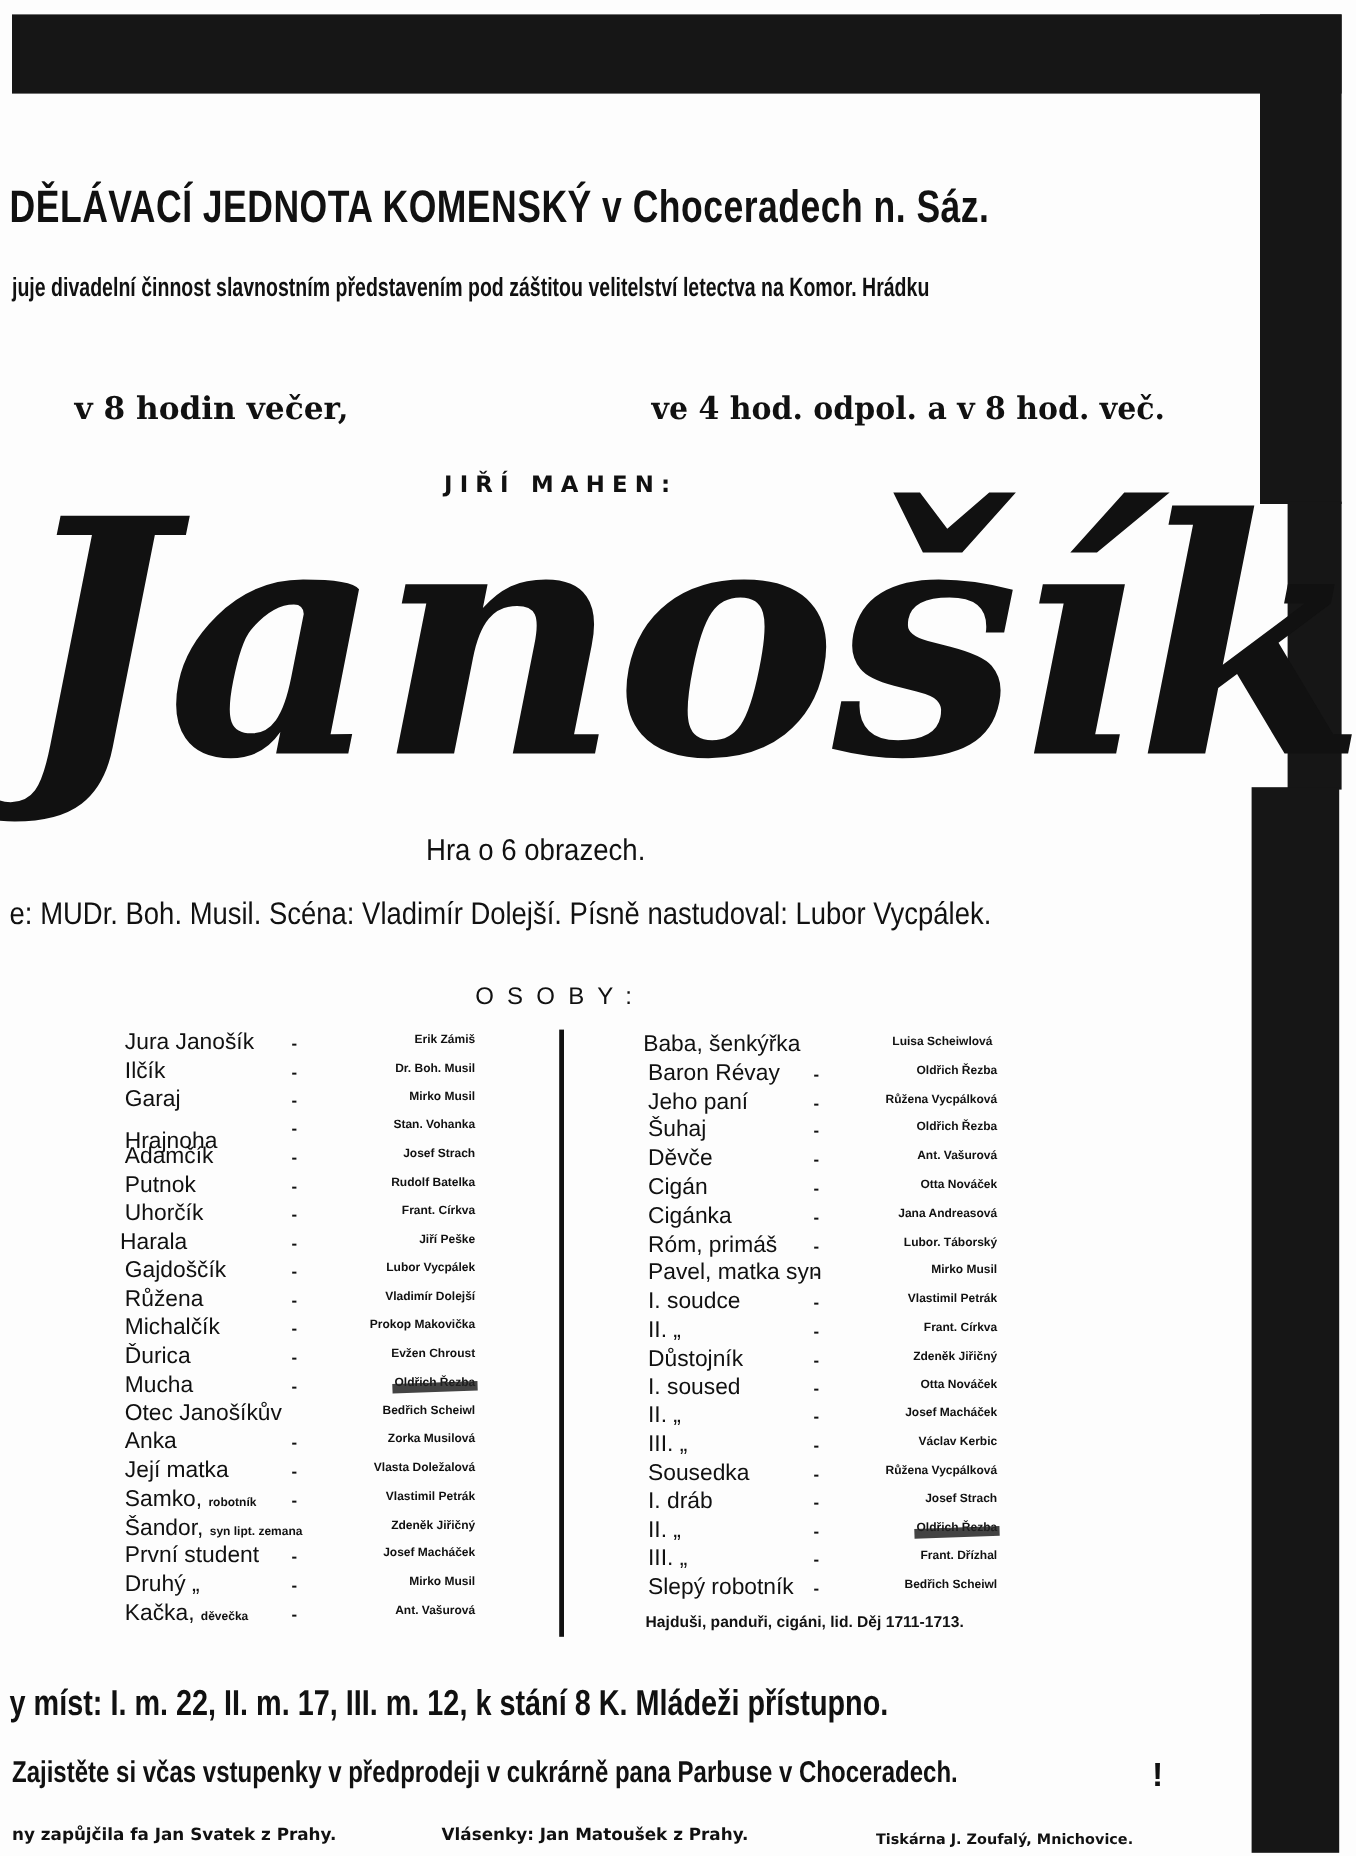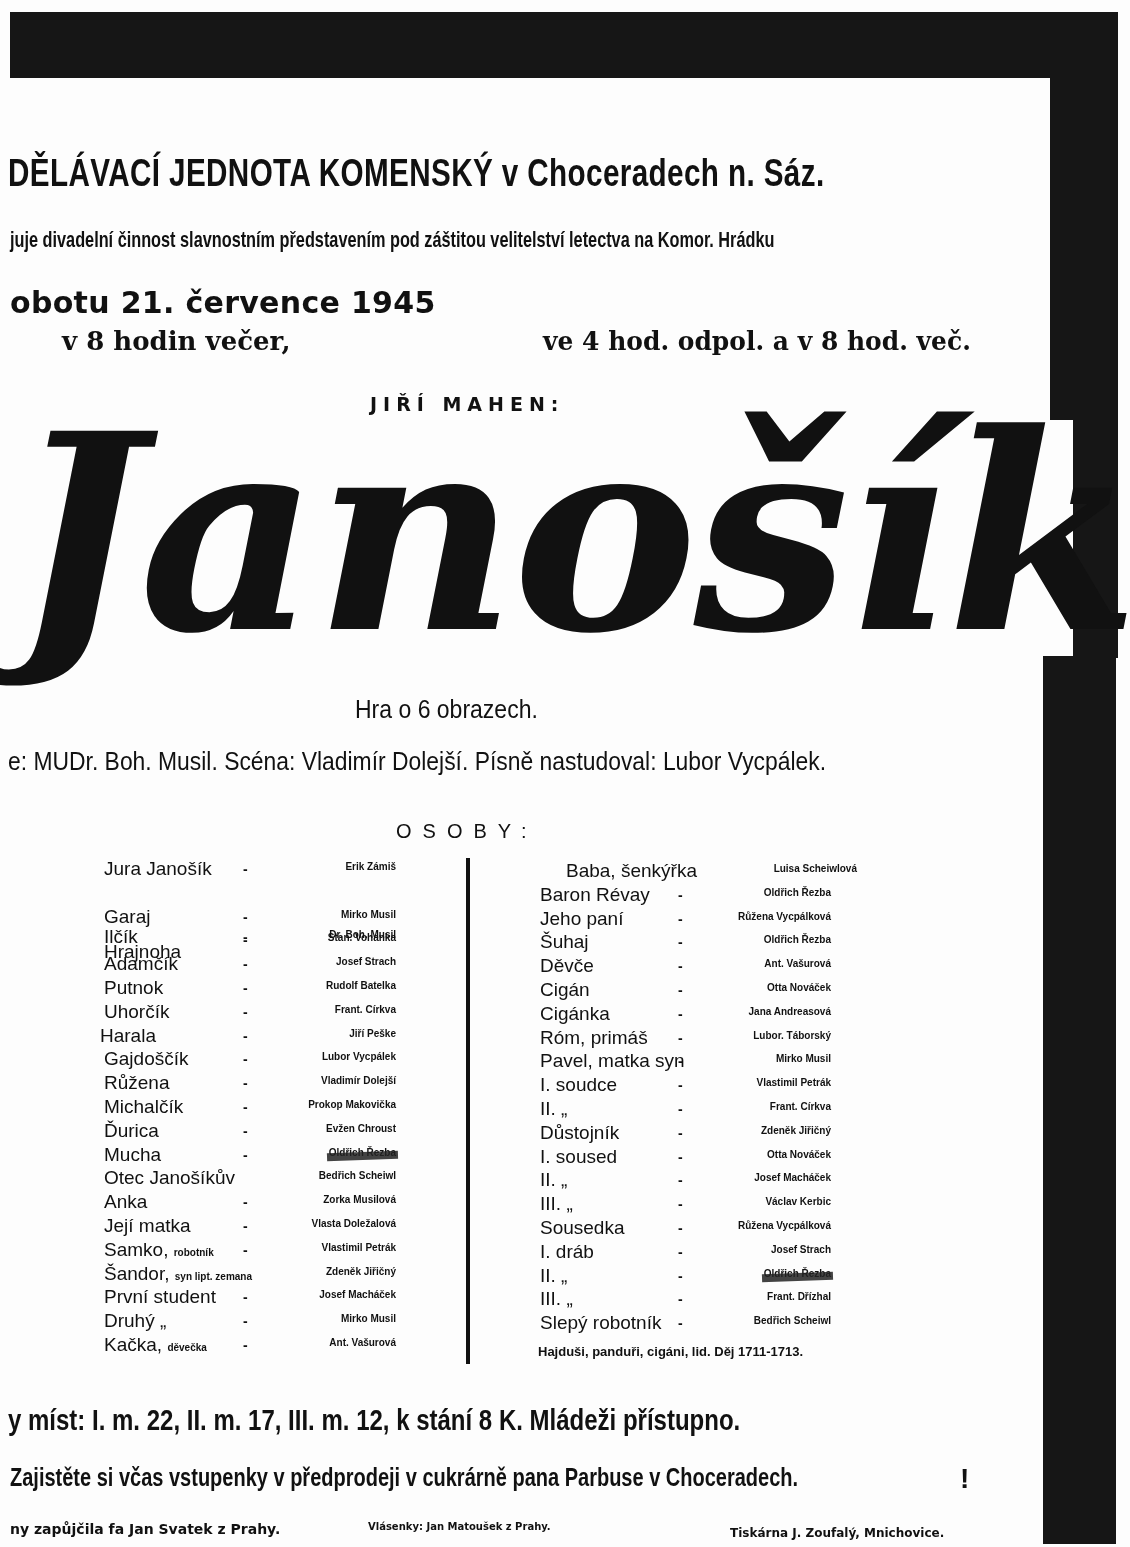--- a/index.html
+++ b/index.html
@@ -44,54 +44,53 @@
   .actor { position:absolute; font-family:"Liberation Sans",sans-serif; font-weight:bold; font-size:10px; white-space:nowrap; top:3px; text-align:right; }
   .redacted { position:relative; display:inline-block; }
   .redacted::after { content:""; position:absolute; left:-2px; right:-2px; top:5px; height:8px; background:#222; transform:rotate(-2deg); opacity:0.85; }
 
   .note { position:absolute; left:538px; top:1344px; font-family:"Liberation Sans",sans-serif; font-weight:bold; font-size:13px; }
 
   .prices { left:8px; top:1403px; font-size:30px; font-weight:bold; transform:scaleX(0.80); transform-origin:left top; }
   .presale { left:10px; top:1463px; font-size:25px; font-weight:bold; transform:scaleX(0.80); transform-origin:left top; }
   .excl { left:960px; top:1463px; font-size:28px; font-weight:bold; }
   .foot1 { left:10px; top:1521px; font-size:14px; font-weight:bold; }
-  .foot2 { left:368px; top:1521px; font-size:10px; font-weight:bold; }
+  .foot2 { left:368px; top:1521px; font-size:14px; font-weight:bold; }
   .foot3 { left:730px; top:1526px; font-size:12px; font-weight:bold; }
 </style>
 </head>
 <body>
 
 <div class="poster">
   <div class="bar bar-top"></div>
   <div class="bar bar-right-upper"></div>
   <div class="bar bar-right-mid"></div>
   <div class="bar bar-right-lower"></div>
   <div class="bar bar-right-mid-notch-top"></div>
 
   <div class="abs cond org">DĚLÁVACÍ JEDNOTA KOMENSKÝ v Choceradech n. Sáz.</div>
   <div class="abs cond sub">juje divadelní činnost slavnostním představením pod záštitou velitelství letectva na Komor. Hrádku</div>
 
-  <div class="abs dsans date-l">obotu 21. července 1945</div>
   <div class="abs serif time-l">v 8 hodin večer,</div>
   <div class="abs serif time-r">ve 4 hod. odpol. a v 8 hod. več.</div>
 
   <div class="abs dsans author">JIŘÍ MAHEN:</div>
   <div class="abs serif title">Janošík</div>
 
   <div class="abs sans genre">Hra o 6 obrazech.</div>
   <div class="abs sans credits">e: MUDr. Boh. Musil.  Scéna: Vladimír Dolejší.  Písně nastudoval: Lubor Vycpálek.</div>
   <div class="abs sans osoby">OSOBY:</div>
 
   <div id="cast-left">
       <div class="cast-row" style="left: 100px; top: 858px; width: 296px;">
         <span class="role" style="left: 4px;"><span>Jura Janošík</span></span>
         <span class="dash" style="left: 143px;">-</span>
         <span class="actor" style="right: 0px; position: absolute;">Erik Zámiš</span>
       </div>
-      <div class="cast-row" style="left: 100px; top: 881.8px; width: 296px; margin-top: 44px;">
+      <div class="cast-row" style="left: 100px; top: 881.8px; width: 296px;">
         <span class="role" style="left: 4px;"><span>Ilčík</span></span>
         <span class="dash" style="left: 143px;">-</span>
         <span class="actor" style="right: 0px; position: absolute;">Dr. Boh. Musil</span>
       </div>
       <div class="cast-row" style="left: 100px; top: 905.6px; width: 296px;">
         <span class="role" style="left: 4px;"><span>Garaj</span></span>
         <span class="dash" style="left: 143px;">-</span>
         <span class="actor" style="right: 0px; position: absolute;">Mirko Musil</span>
       </div>
       <div class="cast-row" style="left: 100px; top: 929.4px; width: 296px;">
@@ -178,21 +177,21 @@
         <span class="actor" style="right: 0px; position: absolute;">Mirko Musil</span>
       </div>
       <div class="cast-row" style="left: 100px; top: 1334px; width: 296px;">
         <span class="role" style="left: 4px;"><span>Kačka,</span> <small>děvečka</small></span>
         <span class="dash" style="left: 143px;">-</span>
         <span class="actor" style="right: 0px; position: absolute;">Ant. Vašurová</span>
       </div>
     </div>
   <div class="divider"></div>
   <div id="cast-right">
-      <div class="cast-row" style="left: 561px; top: 860px; width: 296px;">
+      <div class="cast-row" style="left: 531px; top: 860px; width: 296px;">
         <span class="role" style="left: 5px;"><span>Baba, šenkýřka</span></span>
         <span class="actor" style="right: 0px; position: absolute;">Luisa Scheiwlová</span>
       </div>
       <div class="cast-row" style="left: 535px; top: 883.8px; width: 296px;">
         <span class="role" style="left: 5px;"><span>Baron Révay</span></span>
         <span class="dash" style="left: 143px;">-</span>
         <span class="actor" style="right: 0px; position: absolute;">Oldřich Řezba</span>
       </div>
       <div class="cast-row" style="left: 535px; top: 907.6px; width: 296px;">
         <span class="role" style="left: 5px;"><span>Jeho paní</span></span>

